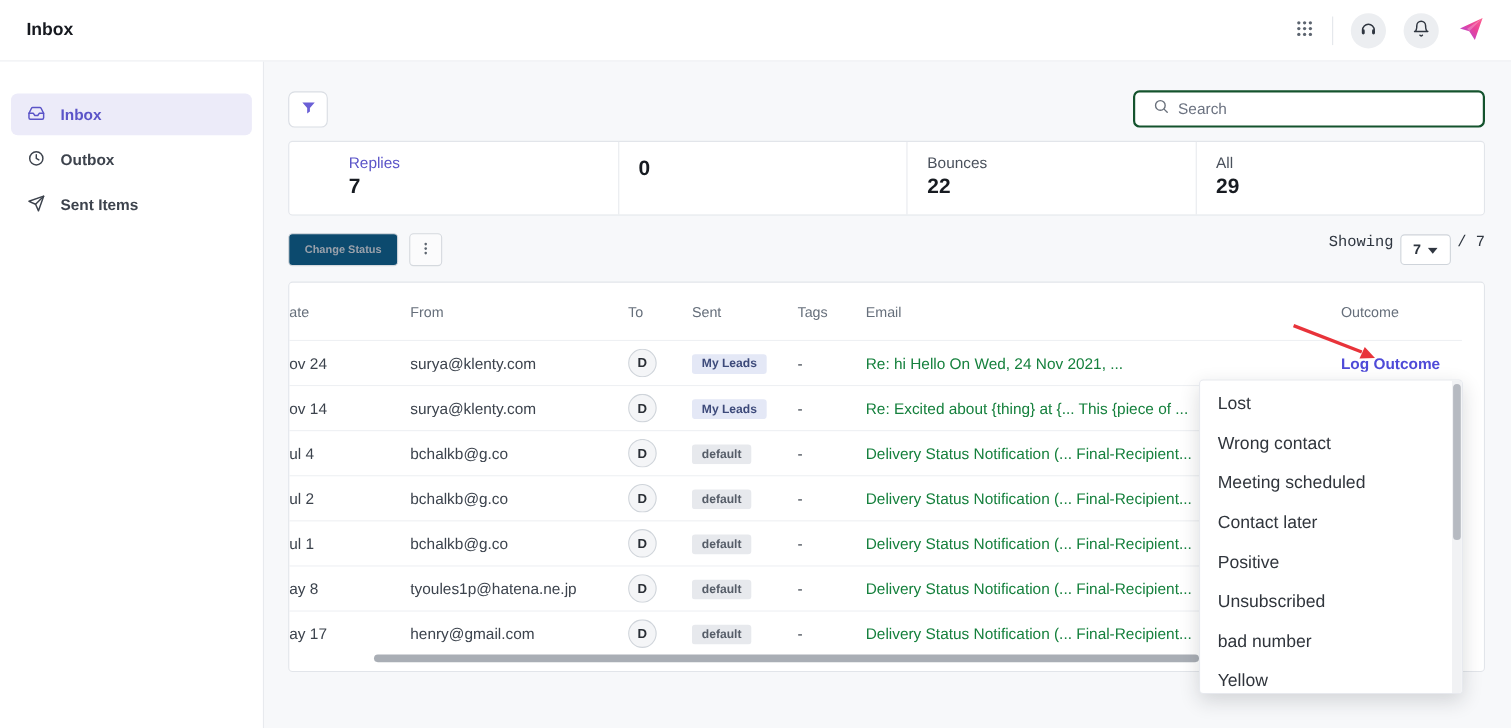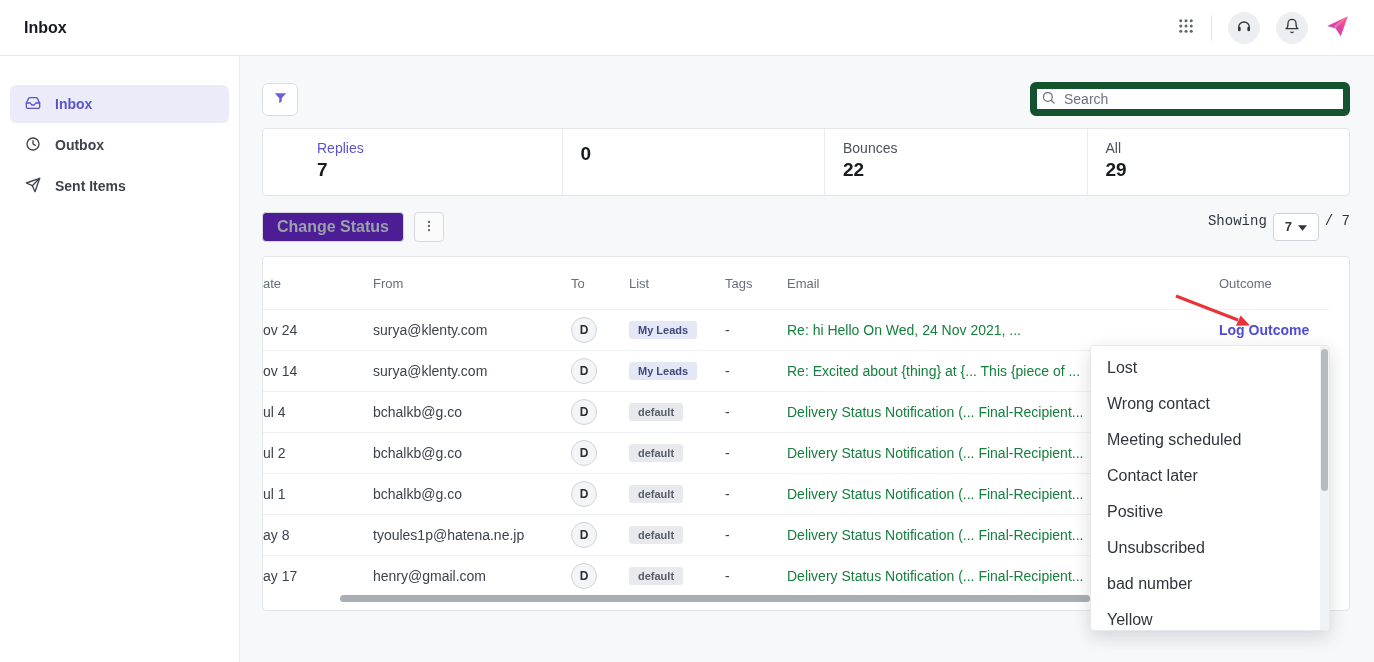--- a/index.html
+++ b/index.html
@@ -23,40 +23,40 @@
                border-radius:6px; font-size:14px; font-weight:600; color:#3d434d; cursor:pointer; }
   .side-item.v-active { background:#ecebf9; color:#5b54c8; }
   .side-item svg { flex:none; }
 
   .main { flex:1; background:#f7f8fa; padding:26px 24px 0 22px; position:relative; }
 
   
   .filter-row { display:flex; align-items:center; justify-content:space-between; height:34px; }
   .filter-btn { width:36px; height:33px; background:#fff; border:1px solid #d9dde3; border-radius:6px;
                 display:flex; align-items:center; justify-content:center; color:#6a5fd6; cursor:pointer; }
-  .search-box { width:320px; height:34px; background:#fff; border:7px solid #14532d; border-radius:6px;
-                display:flex; align-items:center; padding:0 4px; gap:8px; color:#69707b; }
+  .search-box { width:320px; height:34px; background:#fff; border:2px solid #14532d; border-radius:6px;
+                display:flex; align-items:center; padding:0 16px; gap:8px; color:#69707b; }
   .search-box input { border:none; outline:none; flex:1; font-size:14px; color:#2f3640; background:transparent;
                       font-family:"Liberation Sans","DejaVu Sans",sans-serif; }
   .search-box input::placeholder { color:#6b7280; }
 
   
   .stats-card { margin-top:12px; background:#fff; border:1px solid #e2e5ea; border-radius:4px;
                 display:grid; grid-template-columns:1fr 1fr 1fr 1fr; height:68px;padding-left:36px; }
   .stat { padding:11px 18px; border-left:1px solid #e8eaee; cursor:pointer; }
   .stat:first-child { border-left:none; }
   .stat-label { font-size:14px; color:#4a515c; }
   .stat.v-active .stat-label { color:#5b54c8; }
   .stat-value { font-size:19px; font-weight:700; color:#171b21; margin-top:3px; }
 
   
   .toolbar { margin-top:16px; display:flex; align-items:center; justify-content:space-between; height:30px; }
   .toolbar-left { display:flex; align-items:center; gap:10px; }
-  .change-status-btn { height:30px; padding:0 14px; background:#4c1d95; border:1px solid #d5d9de; border-radius:4px;
-                       color:#9aa1ab; font-size:16px; font-weight:700; cursor:default;
+  .change-status-btn { height:30px; padding:0 14px; background:#0c4a6e; border:1px solid #d5d9de; border-radius:4px;
+                       color:#9aa1ab; font-size:10px; font-weight:700; cursor:default;
                        font-family:"Liberation Sans","DejaVu Sans",sans-serif; }
   .kebab-btn { width:30px; height:30px; background:#fbfbfc; border:1px solid #d5d9de; border-radius:4px;
                display:flex; align-items:center; justify-content:center; color:#5d6570; cursor:pointer; }
   .toolbar-right { display:flex; gap:6px; font-size:14px; color:#2f3640;font-family:Liberation Mono, monospace; }
   .page-size-select { height:28px; min-width:46px; padding:0 8px; background:#fff; border:1px solid #cfd4da;
                       border-radius:4px; display:flex; align-items:center; justify-content:center; gap:6px;
                       font-size:13px; font-weight:700; color:#2f3640; cursor:pointer; }
 
   
   .table-card { margin-top:14px; background:#fff; border:1px solid #e2e5ea; border-radius:4px;
@@ -243,21 +243,21 @@
           </div>
           <span>/ 7</span>
         </div>
       </div>
 
       <div class="table-card">
         <div class="tgrid thead">
           <div class="th">ate</div>
           <div class="th">From</div>
           <div class="th">To</div>
-          <div class="th">List</div>
+          <div class="th">Sent</div>
           <div class="th">Tags</div>
           <div class="th">Email</div>
           <div class="th">Outcome</div>
         </div>
 
           <div class="tgrid trow">
             <div class="td">ov 24</div>
             <div class="td">surya@klenty.com</div>
             <div class="td">
               <span class="avatar">D</span>

